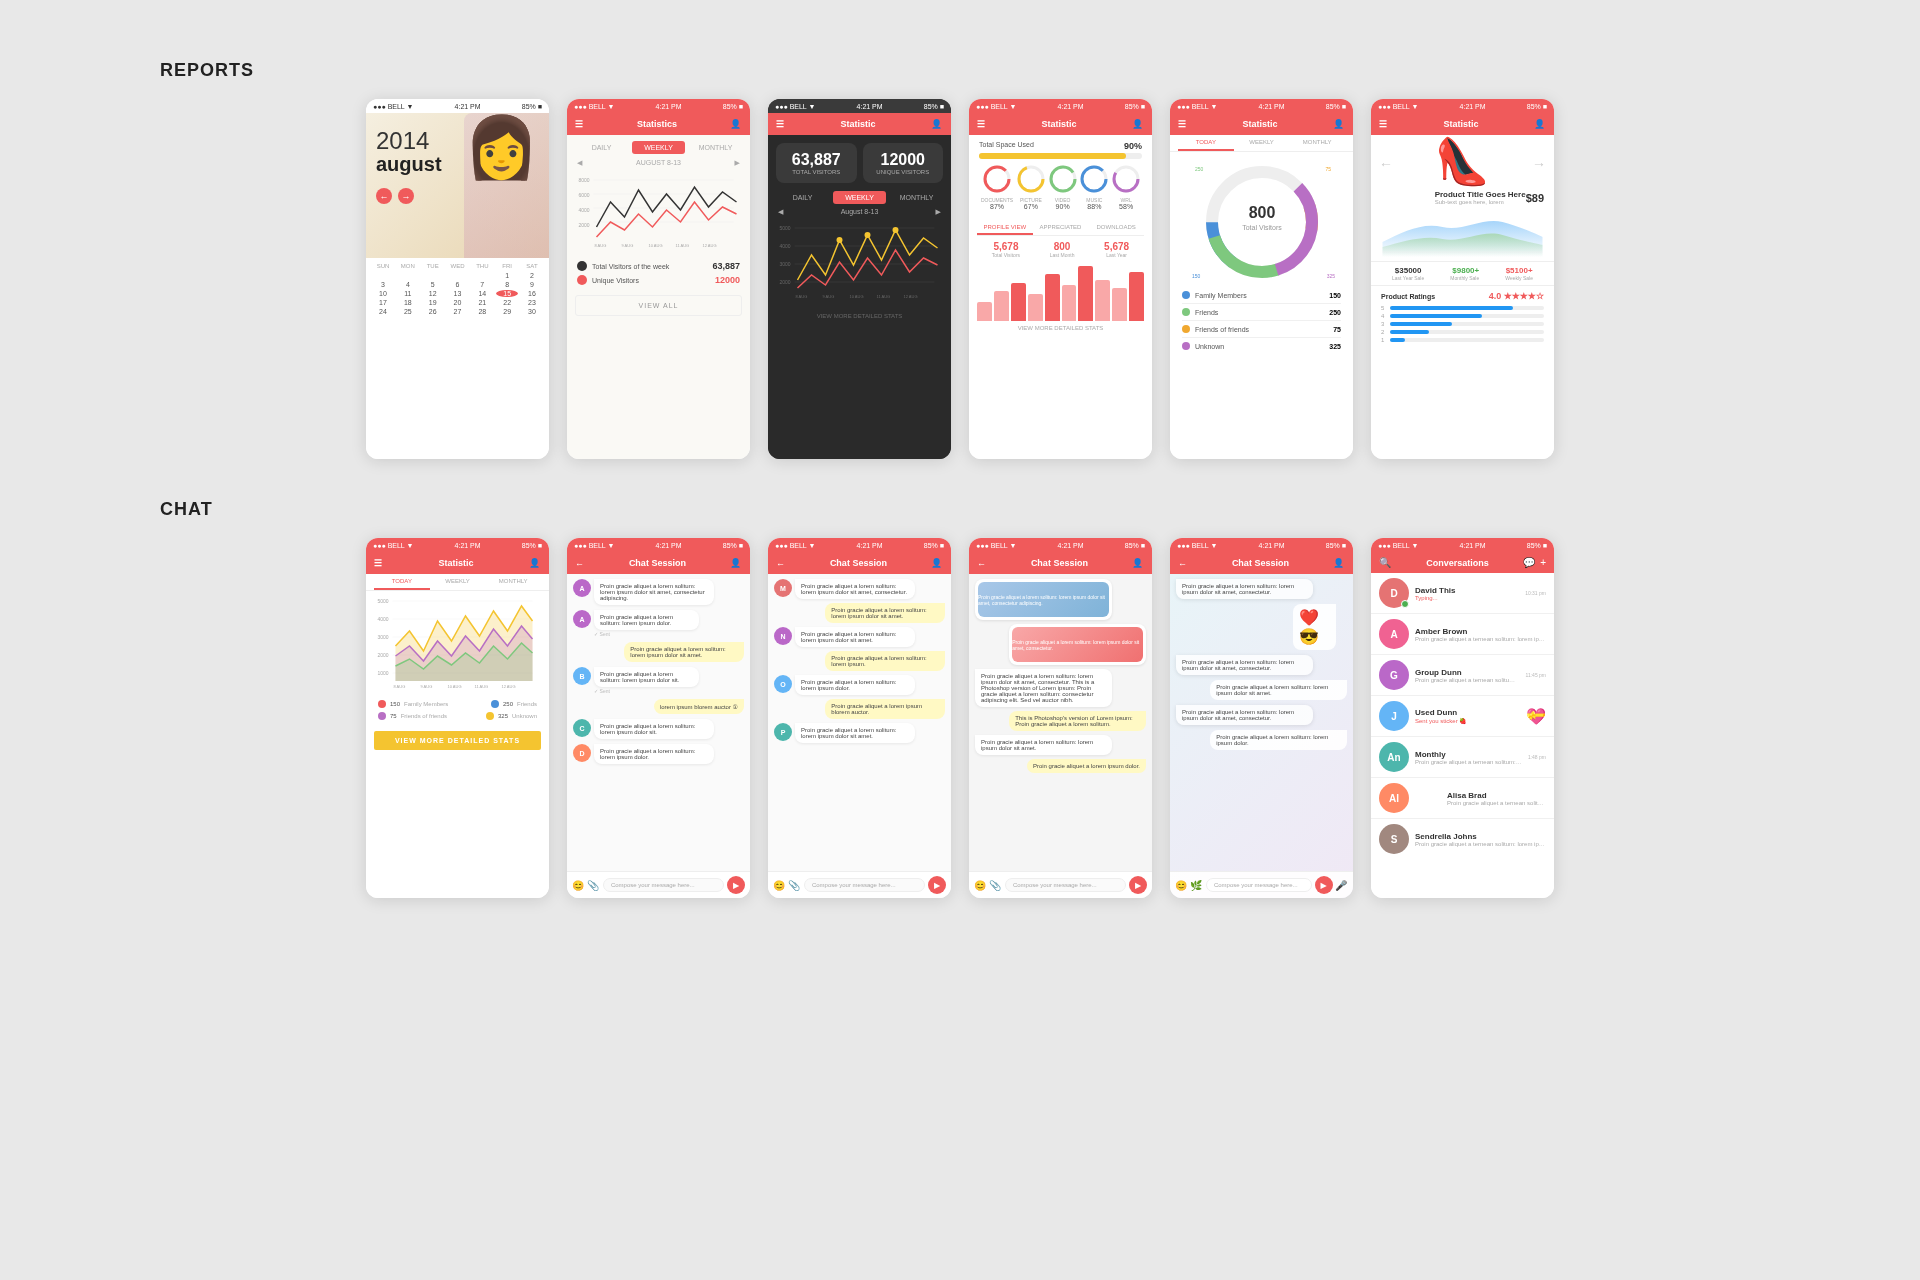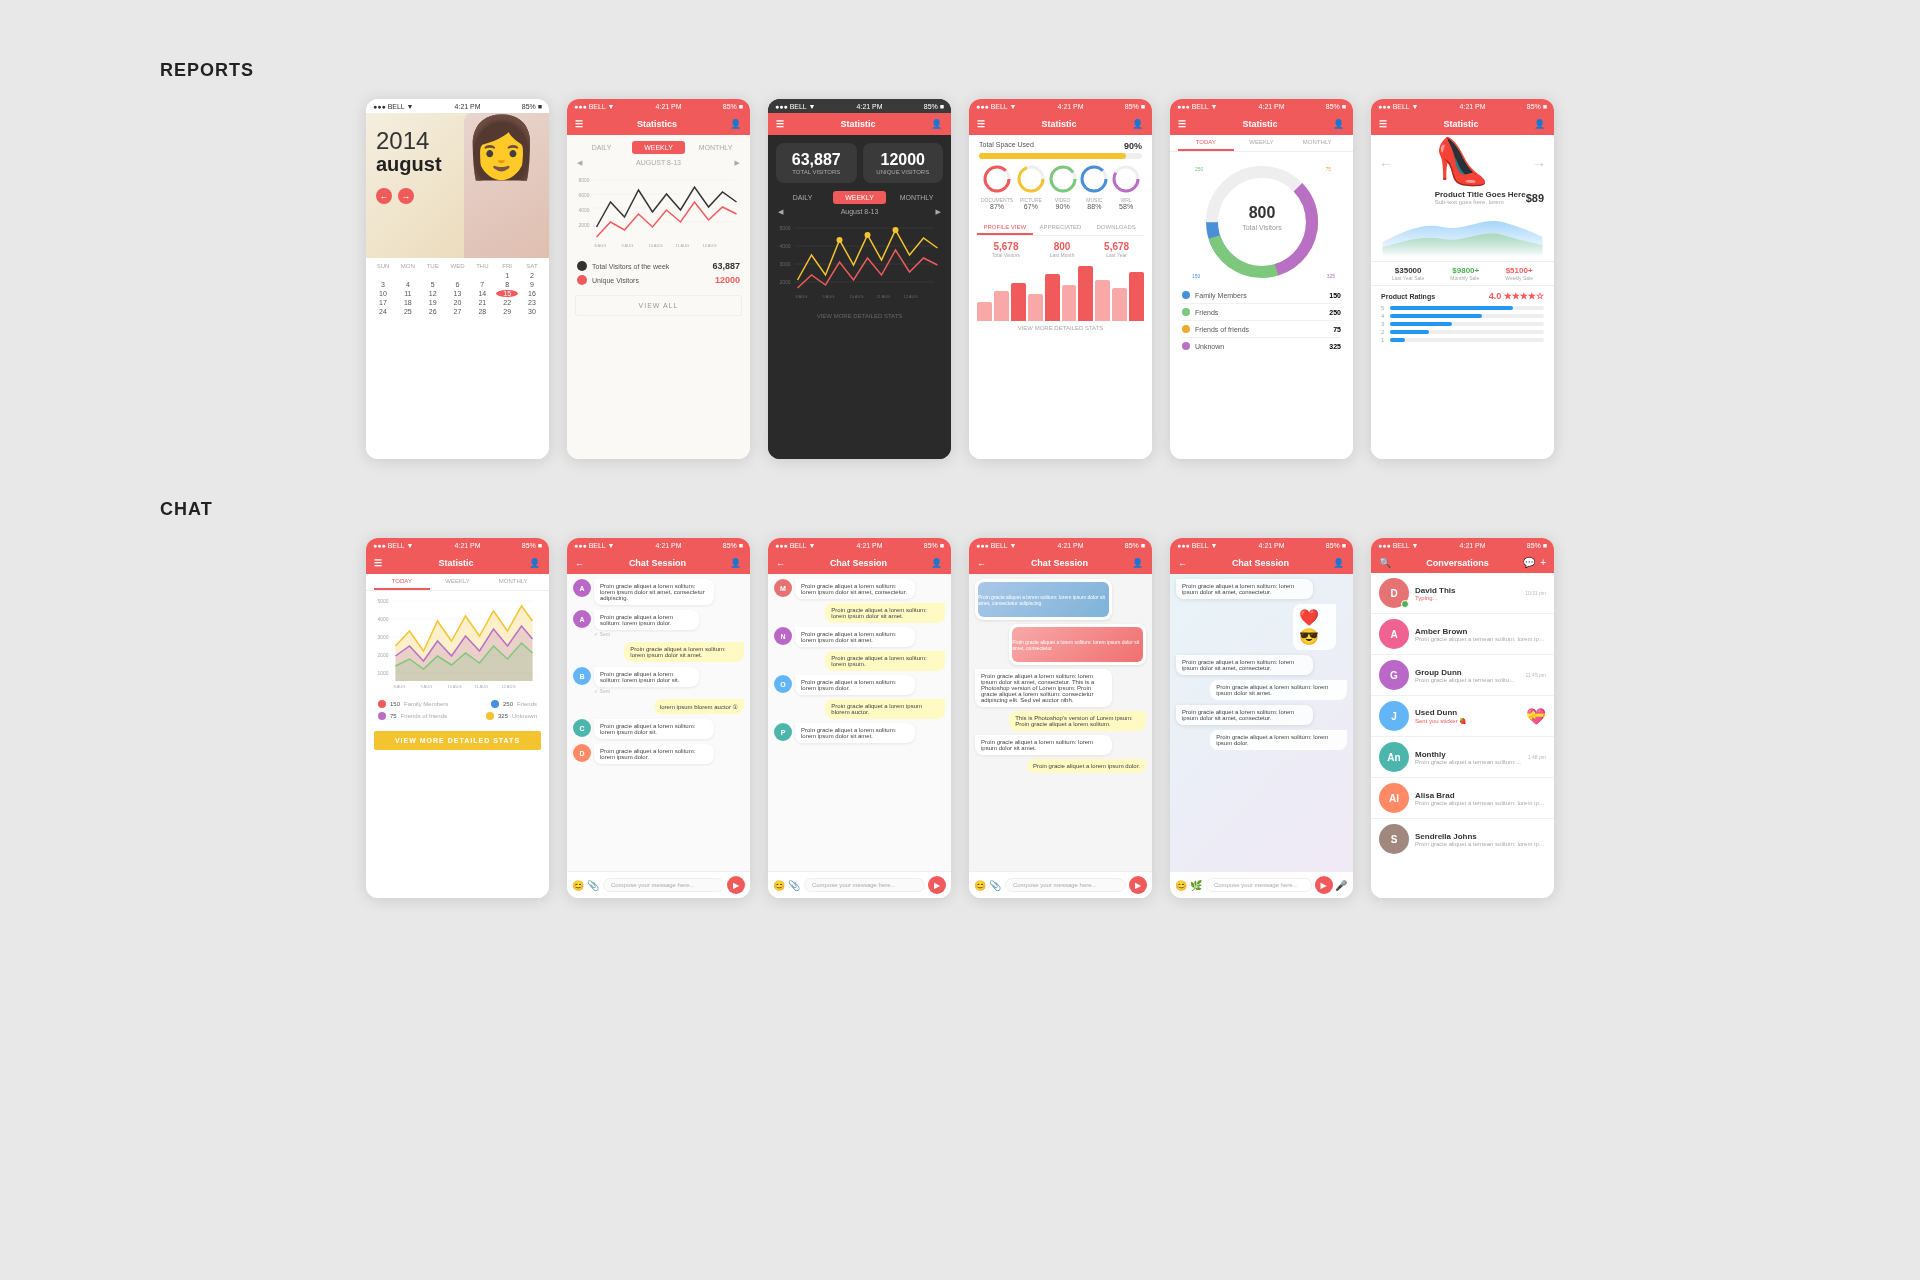--- a/index.html
+++ b/index.html
@@ -923,21 +923,21 @@
           <div style="font-size:8px;font-weight:600;color:#333;">Monthly</div>
           <div style="font-size:6px;color:#aaa;white-space:nowrap;overflow:hidden;text-overflow:ellipsis;">Proin gracie aliquet a ternean solitum: lorem ipsum dolor sit amet</div>
         </div>
         <div style="text-align:right;">
           <div style="font-size:5px;color:#bbb;">1:48 pm</div>
         </div>
       </div>
 
       <div style="display:flex;align-items:center;padding:5px 8px;border-bottom:1px solid #f0f0f0;gap:6px;">
         <div style="width:30px;height:30px;border-radius:50%;background:#ff8a65;display:flex;align-items:center;justify-content:center;font-size:10px;color:#fff;font-weight:700;flex-shrink:0;">Al</div>
-        <div style="flex:1;min-width:0;">
+        <div style="flex:1;min-width:0;margin-left:32px;">
           <div style="font-size:8px;font-weight:600;color:#333;">Alisa Brad</div>
           <div style="font-size:6px;color:#aaa;white-space:nowrap;overflow:hidden;text-overflow:ellipsis;">Proin gracie aliquet a ternean solitum: lorem ipsum dolor sit amet</div>
         </div>
       </div>
 
       <div style="display:flex;align-items:center;padding:5px 8px;gap:6px;">
         <div style="width:30px;height:30px;border-radius:50%;background:#a1887f;display:flex;align-items:center;justify-content:center;font-size:10px;color:#fff;font-weight:700;flex-shrink:0;">S</div>
         <div style="flex:1;min-width:0;">
           <div style="font-size:8px;font-weight:600;color:#333;">Sendrella Johns</div>
           <div style="font-size:6px;color:#aaa;white-space:nowrap;overflow:hidden;text-overflow:ellipsis;">Proin gracie aliquet a ternean solitum: lorem ipsum dolor sit amet</div>

